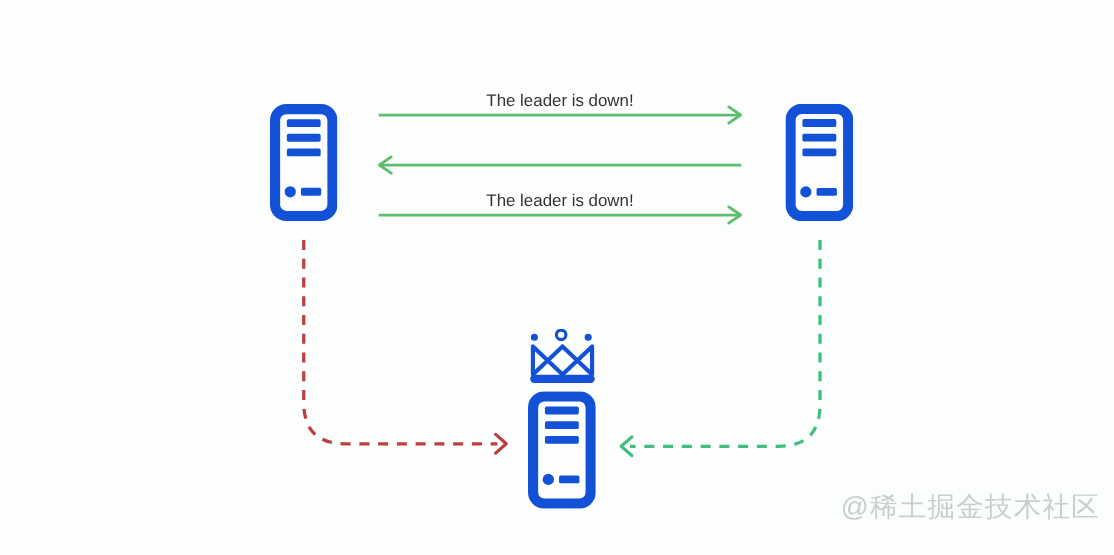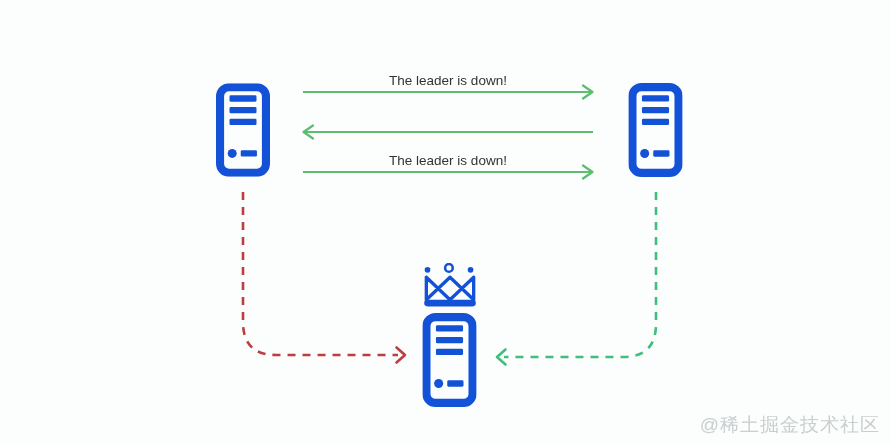--- a/index.html
+++ b/index.html
@@ -38,22 +38,22 @@
   .cr-ln{fill:none;stroke:var(--color-blue);stroke-width:3.4;stroke-linecap:round;stroke-linejoin:round;}
   .cr-base{fill:none;stroke:var(--color-blue);stroke-width:6.8;stroke-linecap:round;}
   
   .msg{
     position:absolute;left:303px;width:290px;text-align:center;
     font-size:13.5px;line-height:16px;color:var(--color-text);
   }
   .m1{top:73px}.m2{top:113px}.m3{top:153px}
   
   .watermark{
-    position:absolute;right:11px;bottom:6px;
-    font-size:19px;letter-spacing:1px;color:var(--color-watermark);
+    position:absolute;right:11px;bottom:23px;
+    font-size:22px;letter-spacing:1px;color:var(--color-watermark);
   }
 </style>
 </head>
 <body>
 
 <div class="canvas">
 
   <svg width="0" height="0" style="position:absolute" aria-hidden="true">
     <defs>
       <symbol id="sym-server" viewBox="0 0 60 104">

